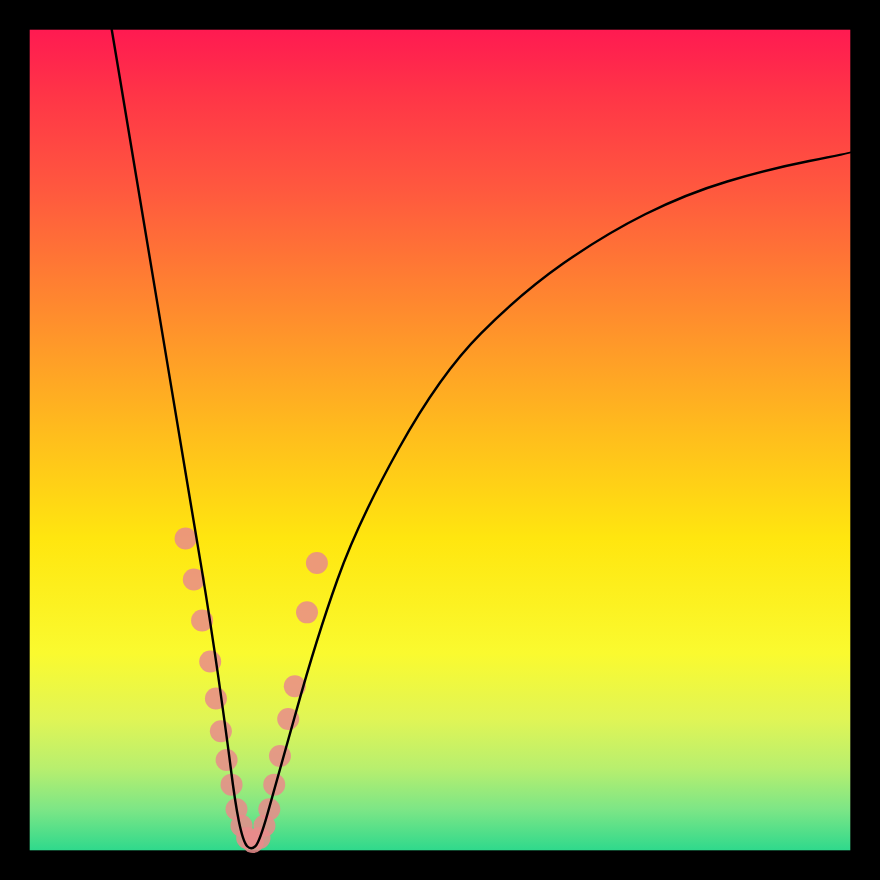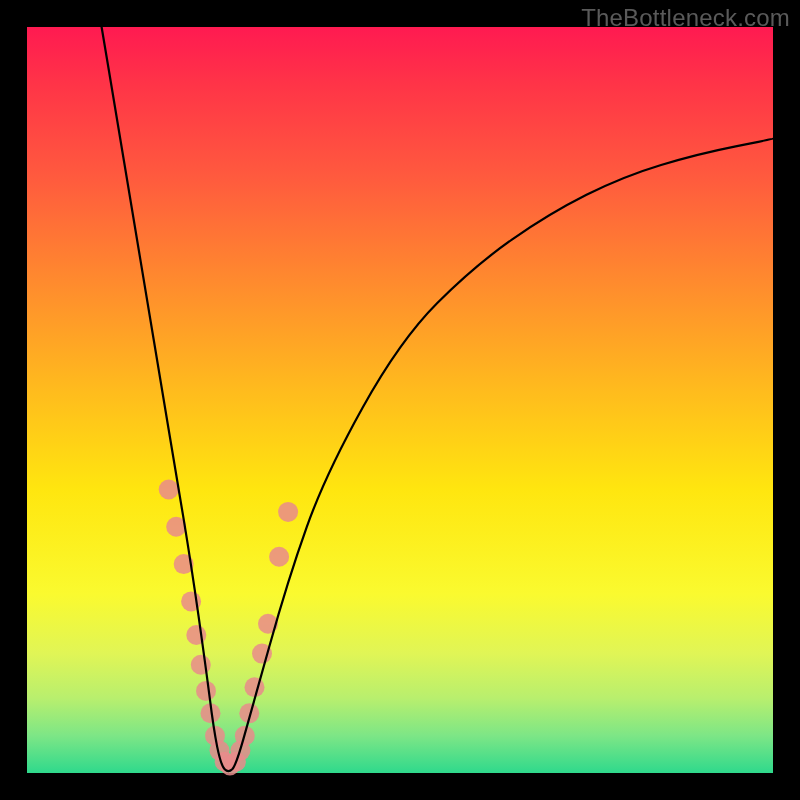--- a/index.html
+++ b/index.html
@@ -81,14 +81,13 @@
           <circle cx="222.3" cy="686.3" r="10" fill="#e98b8b" fill-opacity="0.85"></circle>
           <circle cx="227.5" cy="660.2" r="10" fill="#e98b8b" fill-opacity="0.85"></circle>
           <circle cx="235.0" cy="626.6" r="10" fill="#e98b8b" fill-opacity="0.85"></circle>
           <circle cx="241.0" cy="596.8" r="10" fill="#e98b8b" fill-opacity="0.85"></circle>
           <circle cx="252.1" cy="529.7" r="10" fill="#e98b8b" fill-opacity="0.85"></circle>
           <circle cx="261.1" cy="484.9" r="10" fill="#e98b8b" fill-opacity="0.85"></circle>
         </g>
       <path id="main-curve" fill="none" stroke="#000" stroke-width="2.2" stroke-linecap="round" d="M 74.6 0.0 Q 74.6 0.0 82.1 44.8 Q 89.5 89.5 97.0 134.3 Q 104.4 179.0 111.9 223.8 Q 119.4 268.6 126.8 313.3 Q 134.3 358.1 141.7 402.8 Q 149.2 447.6 156.7 492.4 Q 164.1 537.1 171.6 589.3 Q 179.0 641.6 182.8 671.4 Q 186.5 701.2 190.2 719.9 Q 194.0 738.5 197.7 742.3 Q 201.4 746.0 205.2 742.3 Q 208.9 738.5 216.3 712.4 Q 223.8 686.3 242.4 619.2 Q 261.1 552.0 279.8 499.8 Q 298.4 447.6 335.7 380.5 Q 373.0 313.3 410.3 276.0 Q 447.6 238.7 484.9 212.6 Q 522.2 186.5 559.5 167.8 Q 596.8 149.2 634.1 138.0 Q 671.4 126.8 708.7 119.4 T 746.0 111.9"></path>
     </svg>
   </div>
-  <div class="watermark">TheBottleneck.com</div>
 </div>
 
 </body></html>

